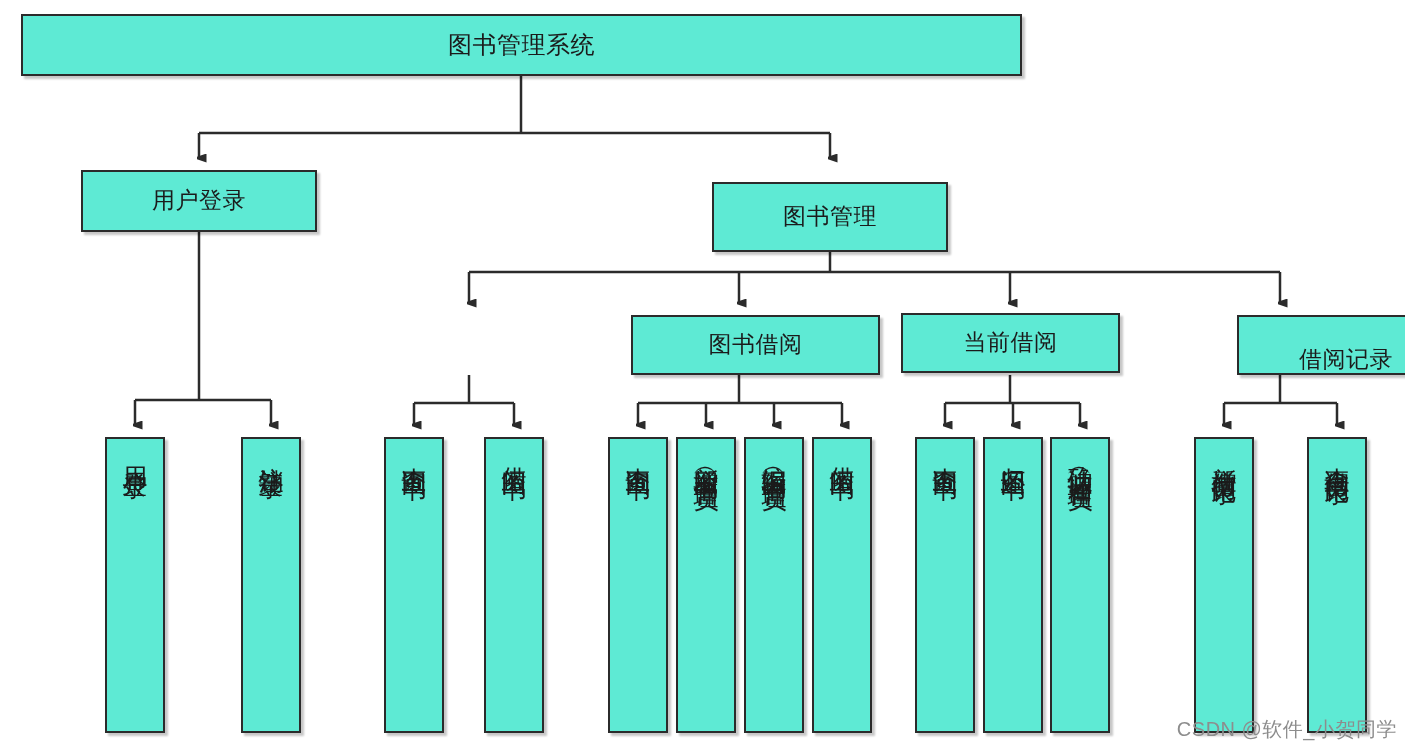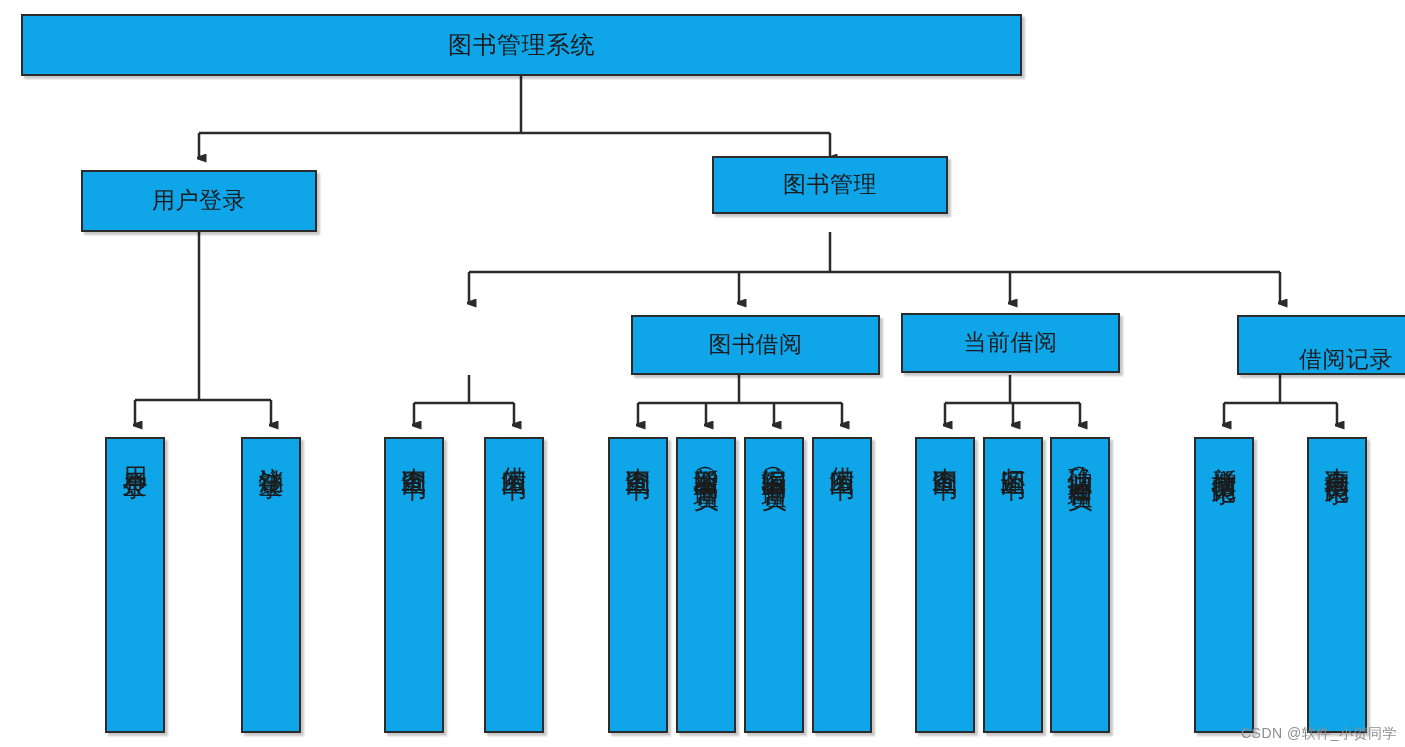--- a/index.html
+++ b/index.html
@@ -22,21 +22,21 @@
     position: absolute;
     left: 0;
     top: 0;
     width: 1405px;
     height: 747px;
     pointer-events: none;
   }
   .node {
     position: absolute;
     box-sizing: border-box;
-    background: #0ea5e9;
+    background: #5eead4;
     border: 2px solid #2b2b2b;
     box-shadow: 3px 3px 2px rgba(0,0,0,0.22);
     display: flex;
     align-items: center;
     justify-content: center;
     z-index: 2;
   }
   .node .label {
     color: #1b1b1b;
     line-height: 1.18;
@@ -62,21 +62,21 @@
     text-orientation: upright;
     font-size: 25px;
     letter-spacing: 3px;
     line-height: 1;
     white-space: nowrap;
   }
   .watermark {
     position: absolute;
     right: 8px;
     bottom: 4px;
-    font-size: 14px;
+    font-size: 20px;
     color: #8d8d8d;
     z-index: 5;
     white-space: nowrap;
     letter-spacing: 0.5px;
   }
 </style>
 </head>
 <body>
 
 <div id="canvas">
@@ -131,21 +131,21 @@
     </g>
   </svg>
 
   <div class="node horiz root" style="left:21px; top:14px; width:1001px; height:62px;">
     <span class="label">图书管理系统</span>
   </div>
 
   <div class="node horiz" style="left:81px; top:170px; width:236px; height:62px;">
     <span class="label">用户登录</span>
   </div>
-  <div class="node horiz" style="left:712px; top:156px; width:236px; height:58px;">
+  <div class="node horiz" style="left:712px; top:182px; width:236px; height:70px;">
     <span class="label">图书管理</span>
   </div>
 
   <div class="node horiz" style="left:631px; top:315px; width:249px; height:60px;">
     <span class="label">图书借阅</span>
   </div>
   <div class="node horiz" style="left:901px; top:313px; width:219px; height:60px;">
     <span class="label">当前借阅</span>
   </div>
   <div class="node horiz" style="left:1237px; top:315px; width:218px; height:60px;align-items:flex-end;">

